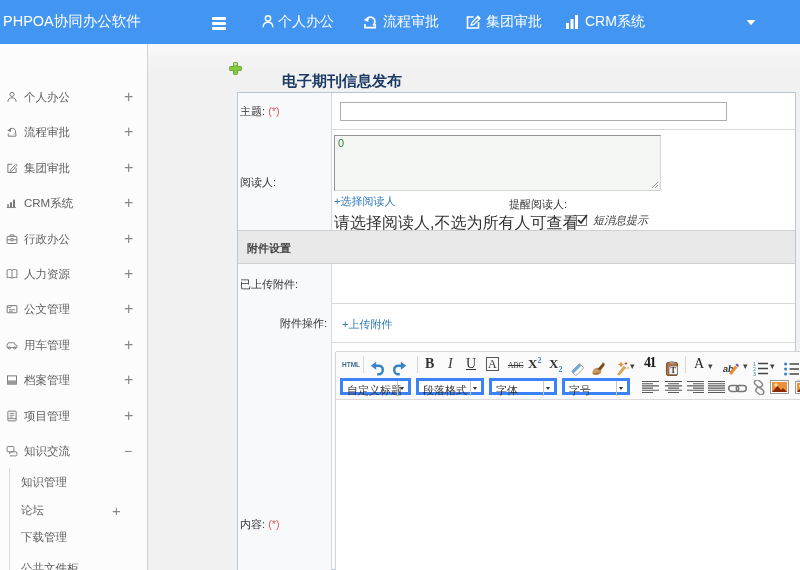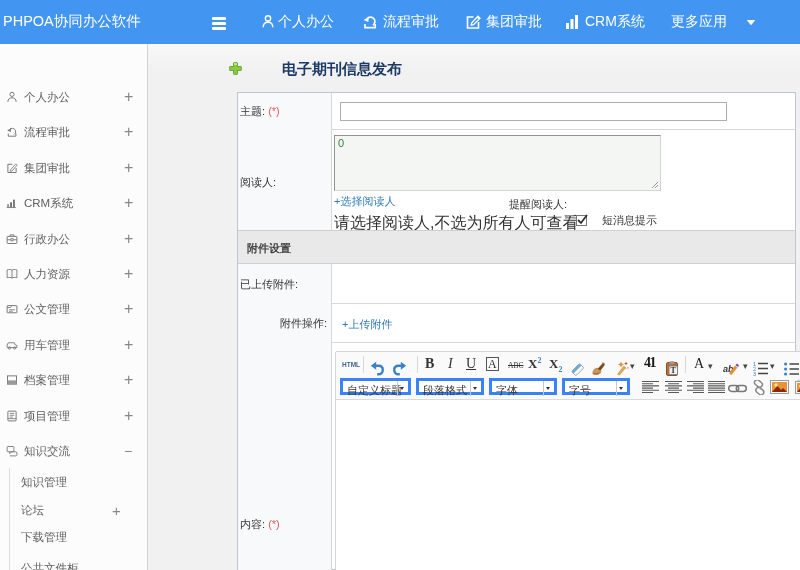--- a/index.html
+++ b/index.html
@@ -53,21 +53,20 @@
 
   <div id="header">
     <span id="logo">PHPOA协同办公软件</span>
     <div class="hbar" style="left:212px; top:17px;"></div>
     <div class="hbar" style="left:212px; top:22px;"></div>
     <div class="hbar" style="left:212px; top:27px;"></div>
     <span class="navtxt" style="left:278px;">个人办公</span>
     <span class="navtxt" style="left:383px;">流程审批</span>
     <span class="navtxt" style="left:486px;">集团审批</span>
     <span class="navtxt" style="left:585px;">CRM系统</span>
-    <span class="navtxt" style="left:671px;">更多应用</span>
     <svg class="navicon" width="14" height="15" viewBox="0 0 16 16" style="left:261px;">
         <circle cx="8" cy="4.5" r="3" fill="none" stroke="#fff" stroke-width="1.6"></circle>
         <path d="M2.5 14.5 C2.5 10.5 5 8.8 8 8.8 C11 8.8 13.5 10.5 13.5 14.5" fill="none" stroke="#fff" stroke-width="1.6"></path>
       </svg>
     <svg class="navicon" width="16" height="16" viewBox="0 0 16 16" style="left:362px;">
         <path d="M3 10 L3 13.6 L13.2 13.6 L13.2 10" fill="none" stroke="#fff" stroke-width="1.7"></path>
         <path d="M5.2 4.6 A4.4 4.4 0 1 1 10.9 11.2" fill="none" stroke="#fff" stroke-width="1.7"></path>
         <path d="M1.7 5.9 L6.9 2.6 L6.3 7.9 Z" fill="#fff"></path>
       </svg>
     <svg class="navicon" width="16" height="16" viewBox="0 0 16 16" style="left:465px;">
@@ -190,21 +189,21 @@
     <div class="subitem" style="top:510px;">
         <span class="txt">公共文件柜</span>
       </div>
   </div>
 
   <div id="content">
     <svg class="abs" style="left:81px; top:18px;" width="13" height="13" viewBox="0 0 13 13">
         <path d="M4.5 1.2 C4.5 0.6 5 0.3 6.5 0.3 C8 0.3 8.5 0.6 8.5 1.2 L8.5 4.5 L11.8 4.5 C12.4 4.5 12.7 5 12.7 6.5 C12.7 8 12.4 8.5 11.8 8.5 L8.5 8.5 L8.5 11.8 C8.5 12.4 8 12.7 6.5 12.7 C5 12.7 4.5 12.4 4.5 11.8 L4.5 8.5 L1.2 8.5 C0.6 8.5 0.3 8 0.3 6.5 C0.3 5 0.6 4.5 1.2 4.5 L4.5 4.5 Z" fill="#85c940" stroke="#4e8c1a" stroke-width="0.7"></path>
         <path d="M5 1.5 C5 1.1 5.4 0.9 6.5 0.9 C7.6 0.9 8 1.1 8 1.5 L8 3 L5 3 Z" fill="#c3e79b"></path>
       </svg>
-    <div id="title" style="top:16px;padding-left:40px;">电子期刊信息发布</div>
+    <div id="title" style="top:28px;padding-left:40px;">电子期刊信息发布</div>
     <div id="formtable">
 
       <div class="labelcell" style="top:0; height:37px;"></div>
       <div class="lbl abs" style="left:2px; top:11px;">主题: <span class="red">(*)</span></div>
       <input class="abs" style="left: 102px; top: 9px; width: 387px; height: 19px; border: 1px solid rgb(171, 173, 179); outline: none;">
       <div class="rowline" style="top:36px;"></div>
 
       <div class="labelcell" style="top:36px; height:101px;"></div>
       <div class="lbl abs" style="left:2px; top:82px;">阅读人:</div>
       <div class="abs" style="left:96px; top:42px; width:327px; height:56px; background:#f3f6f3; border-top:1px solid #919191; border-left:1px solid #919191; border-right:1px solid #d5d5d5; border-bottom:1px solid #d5d5d5;">
@@ -214,21 +213,21 @@
           </svg>
       </div>
       <a class="bluelink abs" style="left:96px; top:101px;">+选择阅读人</a>
       <div class="abs" style="left:96px; top:120px; font-size:16px; color:#333;">请选择阅读人,不选为所有人可查看</div>
       <div class="abs" style="left:271px; top:104px; font-size:11px; color:#333; font-weight:normal;">提醒阅读人:</div>
       <div class="abs" style="left:338px; top:122px; width:11px; height:11px; background:#fff; border:1px solid #777;">
           <svg width="13" height="12" viewBox="0 0 13 12" style="position:absolute;left:-1px;top:-2px;">
             <path d="M2 6 L5 9 L11 1" stroke="#333" stroke-width="1.8" fill="none"></path>
           </svg>
         </div>
-      <div class="abs" style="left:364px; top:120px; font-size:11px; color:#333;">短消息提示</div>
+      <div class="abs" style="left:355px; top:120px; font-size:11px; color:#333;font-style:italic;">短消息提示</div>
 
       <div id="secbar" style="top:137px; height:34px;">
         <div class="abs" style="left:9px; top:10px; font-size:11px; font-weight:bold; color:#444;">附件设置</div>
       </div>
 
       <div class="labelcell" style="top:171px; height:39px;"></div>
       <div class="lbl abs" style="left:2px; top:184px;">已上传附件:</div>
       <div class="rowline" style="top:210px;"></div>
 
       <div class="labelcell" style="top:210px; height:39px;"></div>

